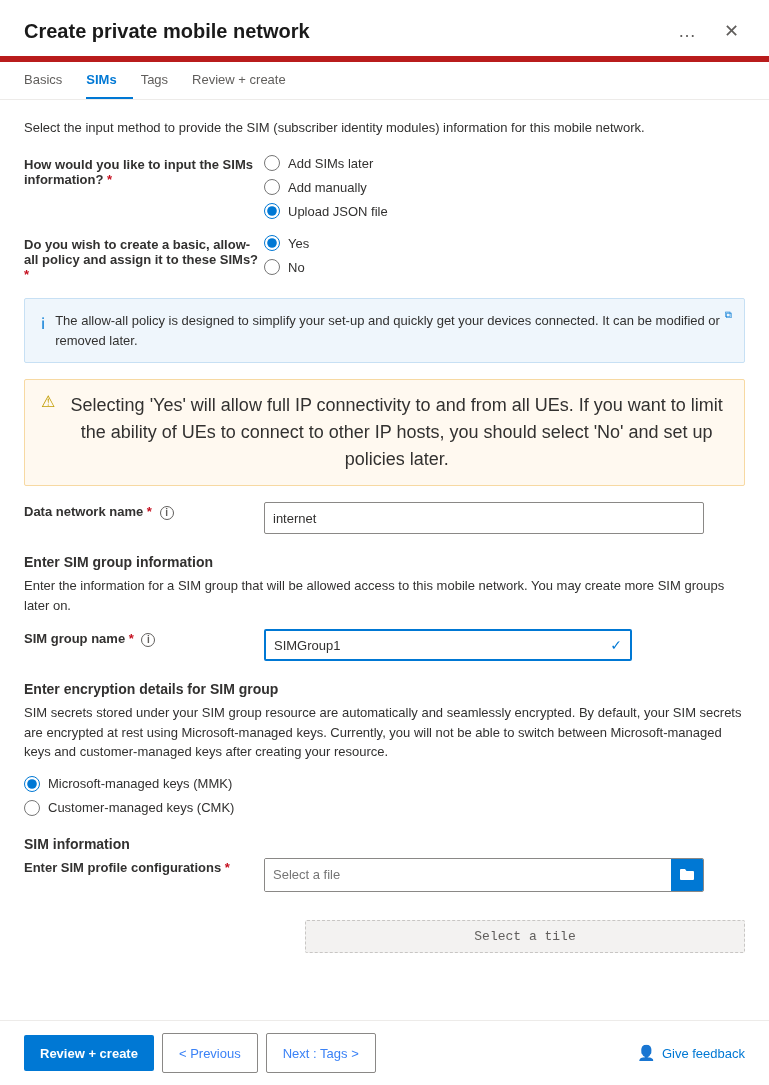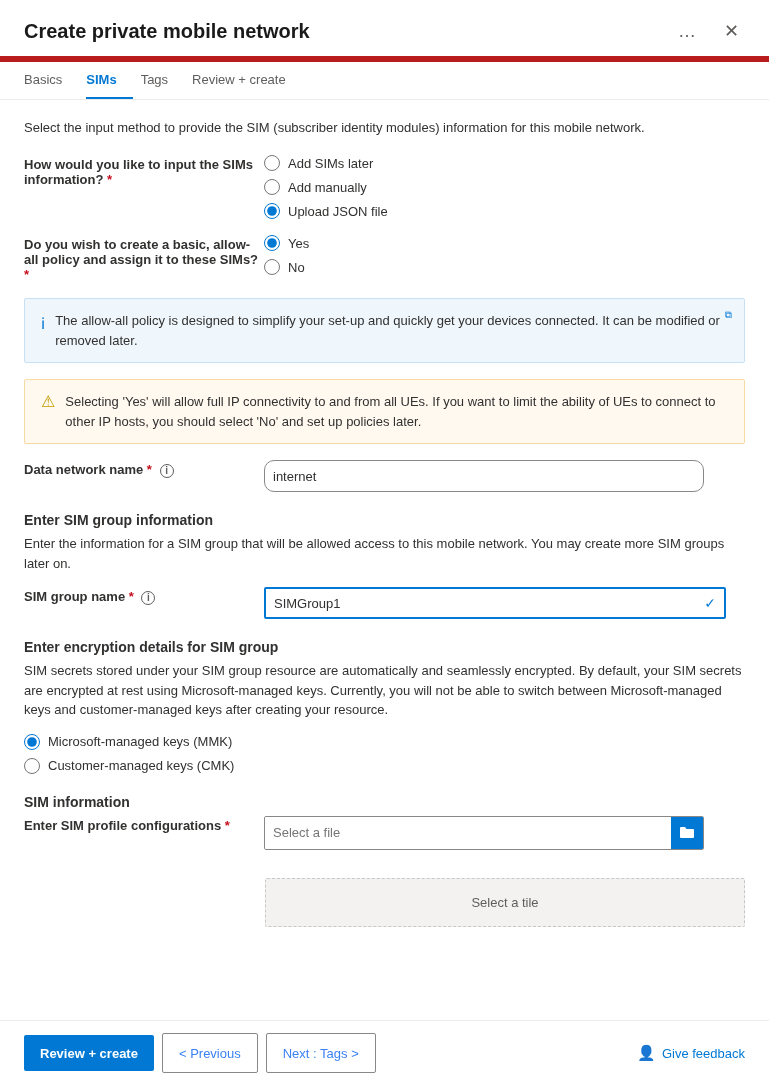--- a/index.html
+++ b/index.html
@@ -176,29 +176,30 @@
       align-items: flex-start;
       gap: 10px;
       margin: 16px 0;
     }
     .warning-icon {
       color: #c19c00;
       font-size: 16px;
       flex-shrink: 0;
     }
     .warning-text {
-      font-size: 13px;
+      font-size: 18px;
       color: #323130;
       line-height: 1.5;
+      text-align: center;
     }
     
     .text-input {
       height: 32px;
       border: 1px solid #8a8886;
-      border-radius: 10px;
+      border-radius: 2px;
       padding: 0 8px;
       font-size: 13px;
       color: #323130;
       width: 440px;
       outline: none;
     }
     
     .section-heading {
       font-size: 14px;
       font-weight: 700;
@@ -207,21 +208,21 @@
     }
     .section-sub {
       font-size: 13px;
       color: #323130;
       margin-bottom: 14px;
       line-height: 1.5;
     }
     
     .dropdown-input-wrap {
       position: relative;
-      width: 462px;
+      width: 368px;
     }
     .dropdown-input {
       height: 32px;
       border: 2px solid #0078d4;
       border-radius: 2px;
       padding: 0 32px 0 8px;
       font-size: 13px;
       color: #323130;
       width: 100%;
       outline: none;
@@ -265,26 +266,27 @@
       justify-content: center;
       color: white;
       font-size: 16px;
       flex-shrink: 0;
     }
     
     .select-tile-notice {
       background: #f3f2f1;
       border: 1px dashed #c8c6c4;
       border-radius: 2px;
-      padding: 16px;
+      padding: 8px;
       text-align: center;
       color: #605e5c;
       font-size: 13px;
       margin: 12px 0;
-      width: 480px;
+      width: 440px;
+      font-family: Liberation Mono, monospace;
     }
     
     .footer {
       border-top: 1px solid #edebe9;
       padding: 12px 24px;
       display: flex;
       align-items: center;
       gap: 8px;
       background: #fff;
     }

